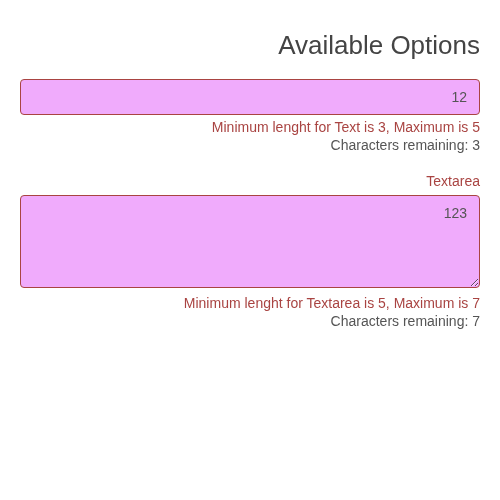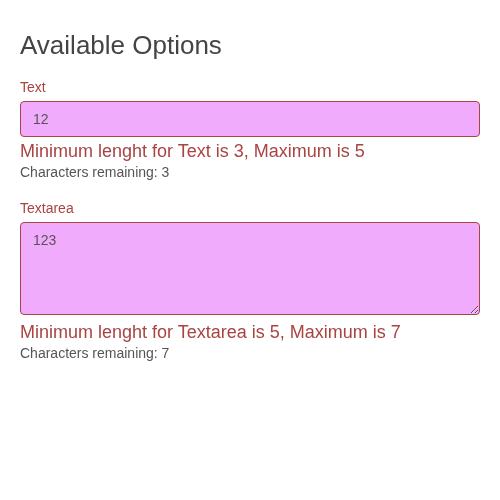--- a/index.html
+++ b/index.html
@@ -1,15 +1,15 @@
 <!DOCTYPE html>
 <html><head>
 <meta charset="utf-8">
 <style>
-  * { box-sizing: border-box; }
+  * { box-sizing: border-box; text-align: right; }
   body {
     margin: 0;
     padding: 30px 20px;
     font-family: "Helvetica Neue", Helvetica, Arial, sans-serif;
     color: #444;
     font-size: 14px;
     background: #fff;
   }
   .container {
     width: 460px;
@@ -39,37 +39,36 @@
     font-family: inherit;
     background: #f0abfc;
     outline: none;
   }
   .textarea-input {
     height: 93px;
     resize: vertical;
   }
   .error-msg {
     color: #a94442;
-    font-size: 18px;
+    font-size: 14px;
     margin-top: 4px;
   }
   .remaining-msg {
     color: #555;
     font-size: 14px;
     margin-top: 2px;
   }
 </style>
 </head>
 <body>
 
 <div class="container">
   <h2 class="section-title">Available Options</h2>
 
   <div class="form-group">
-    <label class="field-label">Text</label>
     <input type="text" class="text-input" value="12" style="">
     <div class="error-msg">Minimum lenght for Text is 3, Maximum is 5</div>
     <div class="remaining-msg">Characters remaining: 3</div>
   </div>
 
   <div class="form-group">
     <label class="field-label">Textarea</label>
     <textarea class="textarea-input" style="">123</textarea>
     <div class="error-msg">Minimum lenght for Textarea is 5, Maximum is 7</div>
     <div class="remaining-msg">Characters remaining: 7</div>

